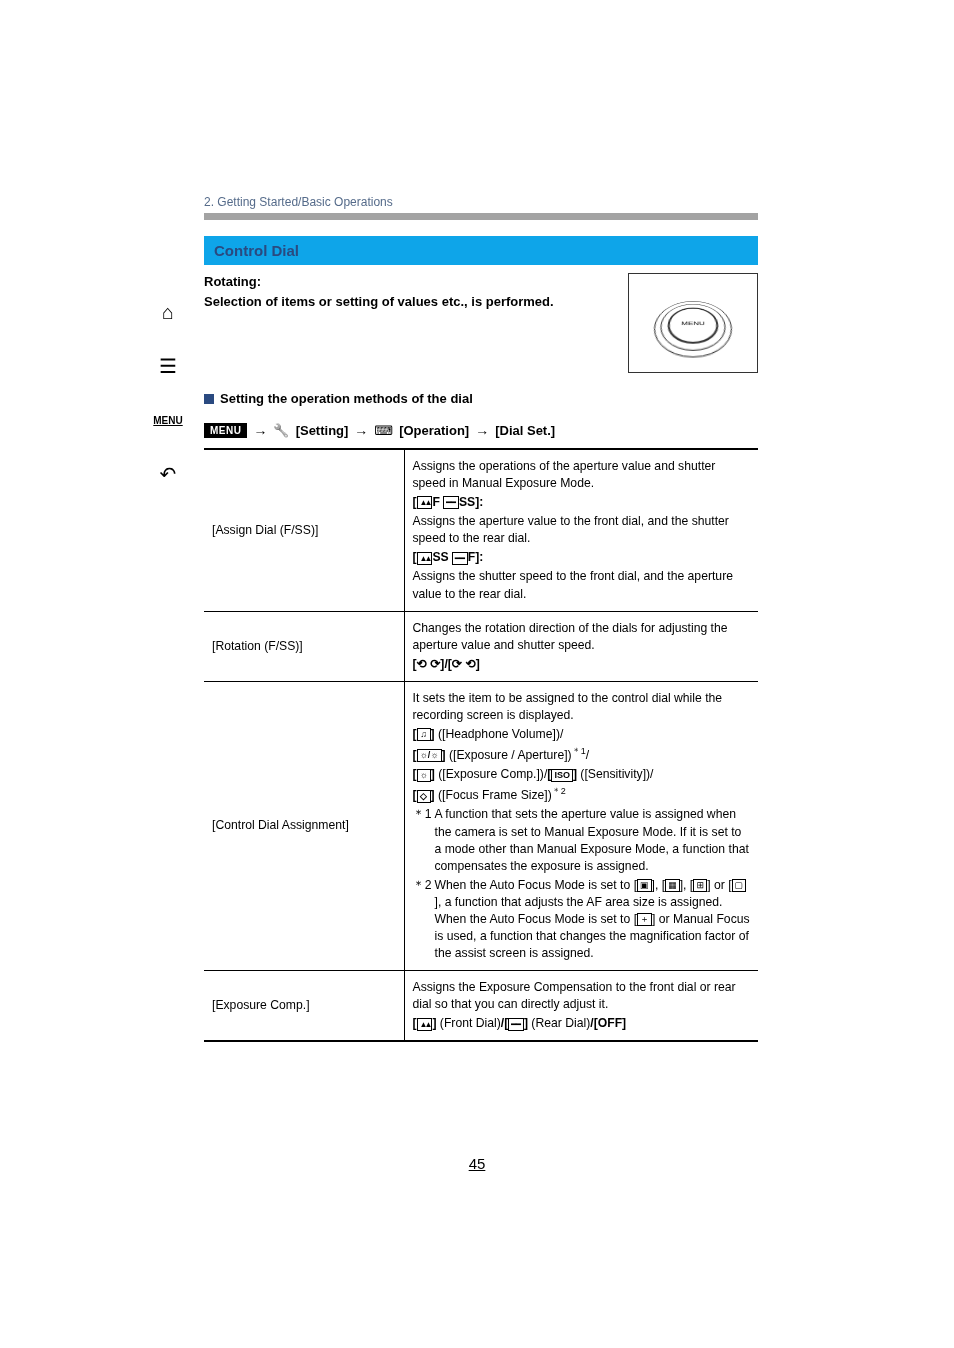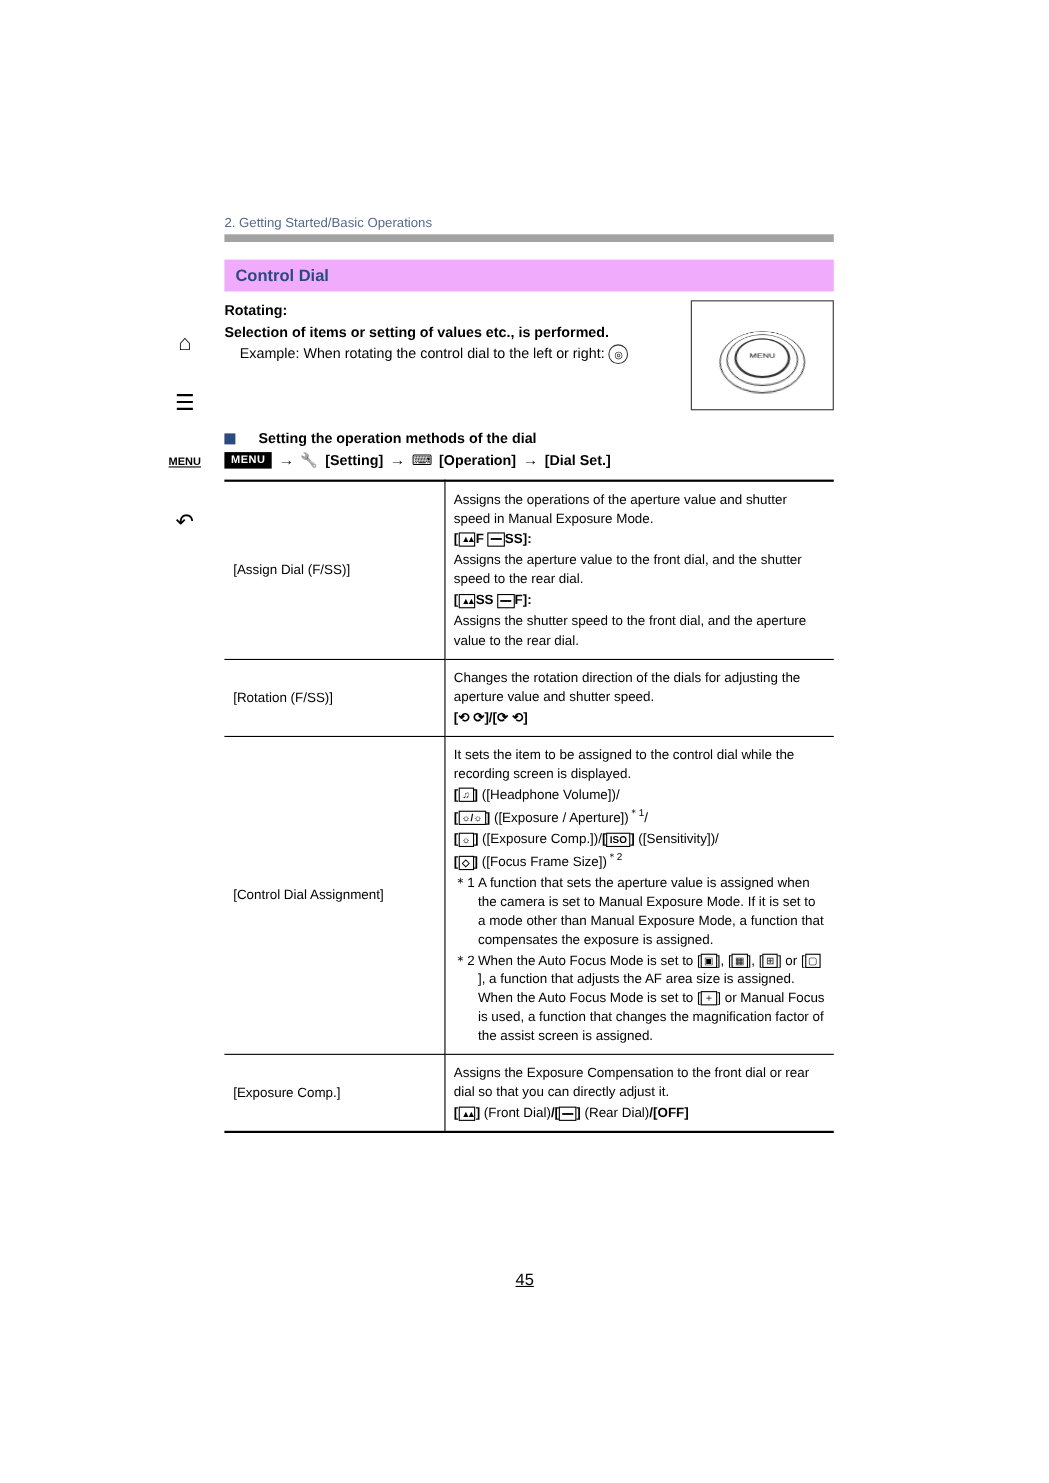--- a/index.html
+++ b/index.html
@@ -42,21 +42,21 @@
     width: 554px;
   }
   .chapter {
     color: #556b8a;
     font-size: 12px;
     padding-bottom: 4px;
     border-bottom: 7px solid #a3a3a3;
     margin-bottom: 16px;
   }
   .section-title {
-    background: #f0abfc;
+    background: #0ea5e9;
     color: #2a4a80;
     font-weight: bold;
     font-size: 15px;
     padding: 6px 10px;
     margin-bottom: 8px;
   }
   .content-block { margin-bottom: 16px; }
   .bold { font-weight: bold; }
   .para-row { display: flex; }
   .text-col { flex: 1; padding-right: 8px; line-height: 1.35; }
@@ -96,21 +96,21 @@
     display: inline-flex;
     width: 18px; height: 18px;
     border: 1.5px solid #333;
     border-radius: 50%;
     align-items: center;
     justify-content: center;
     vertical-align: middle;
     font-size: 9px;
   }
   .subsection { margin-top: 18px; }
-  .subsection-title { display: flex; align-items: center; gap: 21px; margin-bottom: 4px; }
+  .subsection-title { display: flex; align-items: center; gap: 6px; margin-bottom: 16px; }
   .black-square { width: 10px; height: 10px; background: #2a4a80; margin-top:1px; }
   .menu-path { display: flex; align-items: center; gap: 6px; margin-top: 4px; margin-bottom: 10px; flex-wrap: wrap; }
   .menu-badge {
     background: #000; color: #fff; font-weight: bold;
     font-size: 10px; padding: 2px 6px; letter-spacing: 0.5px;
   }
   .arrow { font-size: 14px; }
   .wrench-icon::before { content: "🔧"; font-size: 13px; filter: grayscale(1); }
   .op-icon::before { content: "⌨"; font-size: 13px; filter: grayscale(1); }
   table.settings {
@@ -169,24 +169,20 @@
 <div class="main">
   <div class="chapter">2. Getting Started/Basic Operations</div>
 
   <div class="section-title">Control Dial</div>
 
   <div class="content-block">
     <div class="para-row">
       <div class="text-col">
         <p class="bold">Rotating:</p>
         <p class="bold">Selection of items or setting of values etc., is performed.</p>
-        <p style="padding-left:14px;">
-          <span>Example: When rotating the control dial to the left or right:</span>
-          <span class="inline-dial-icon">◎</span>
-        </p>
       </div>
       <div class="img-col">
         <div class="dial-graphic">
             <span style="font-size:8px;">MENU</span>
           </div>
       </div>
     </div>
   </div>
 
   <div class="subsection">

